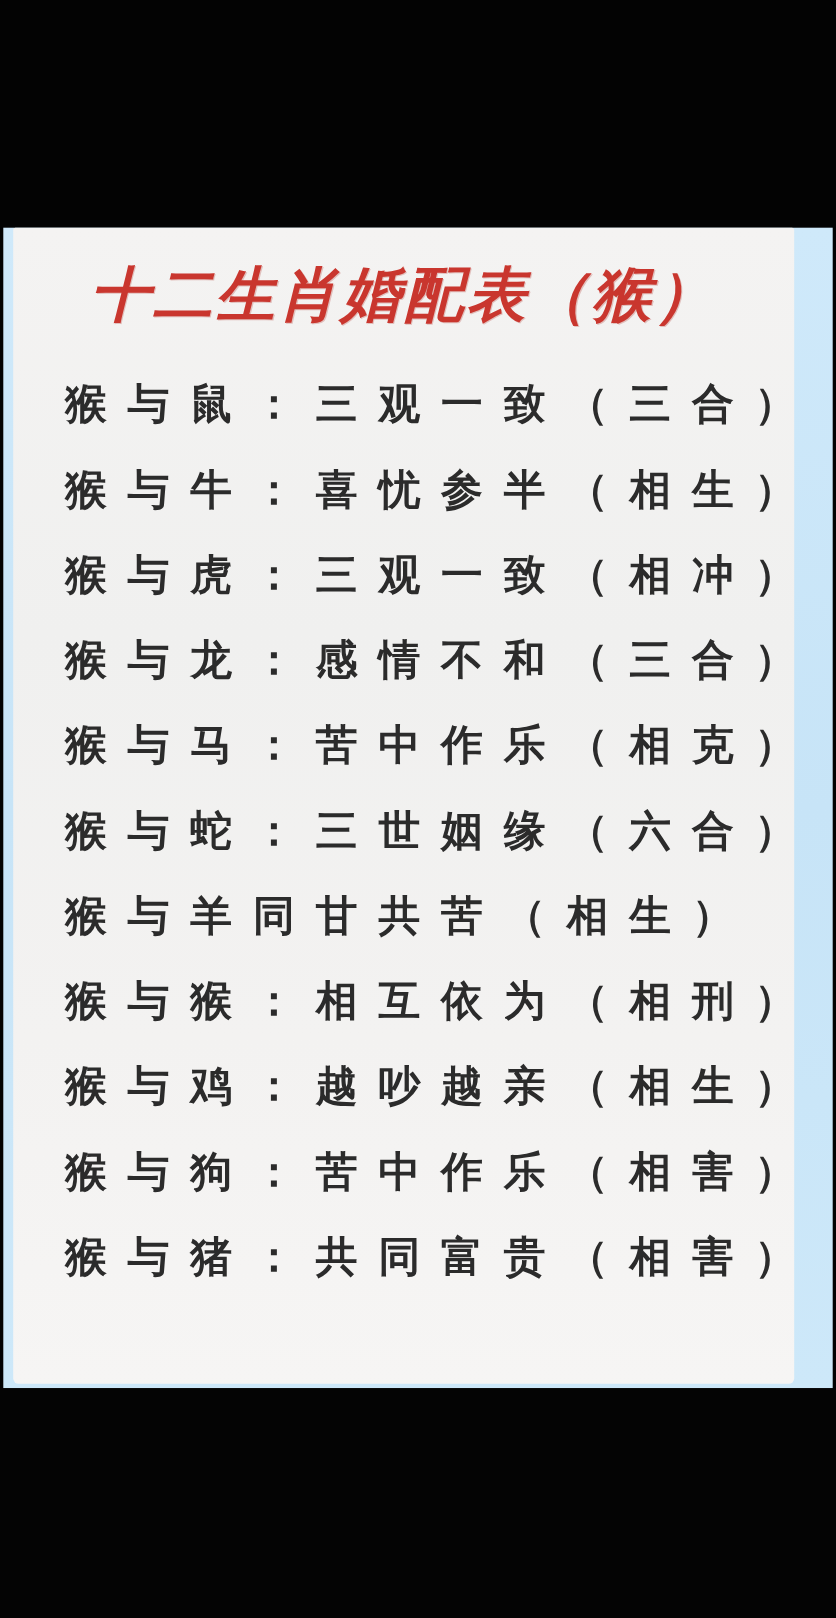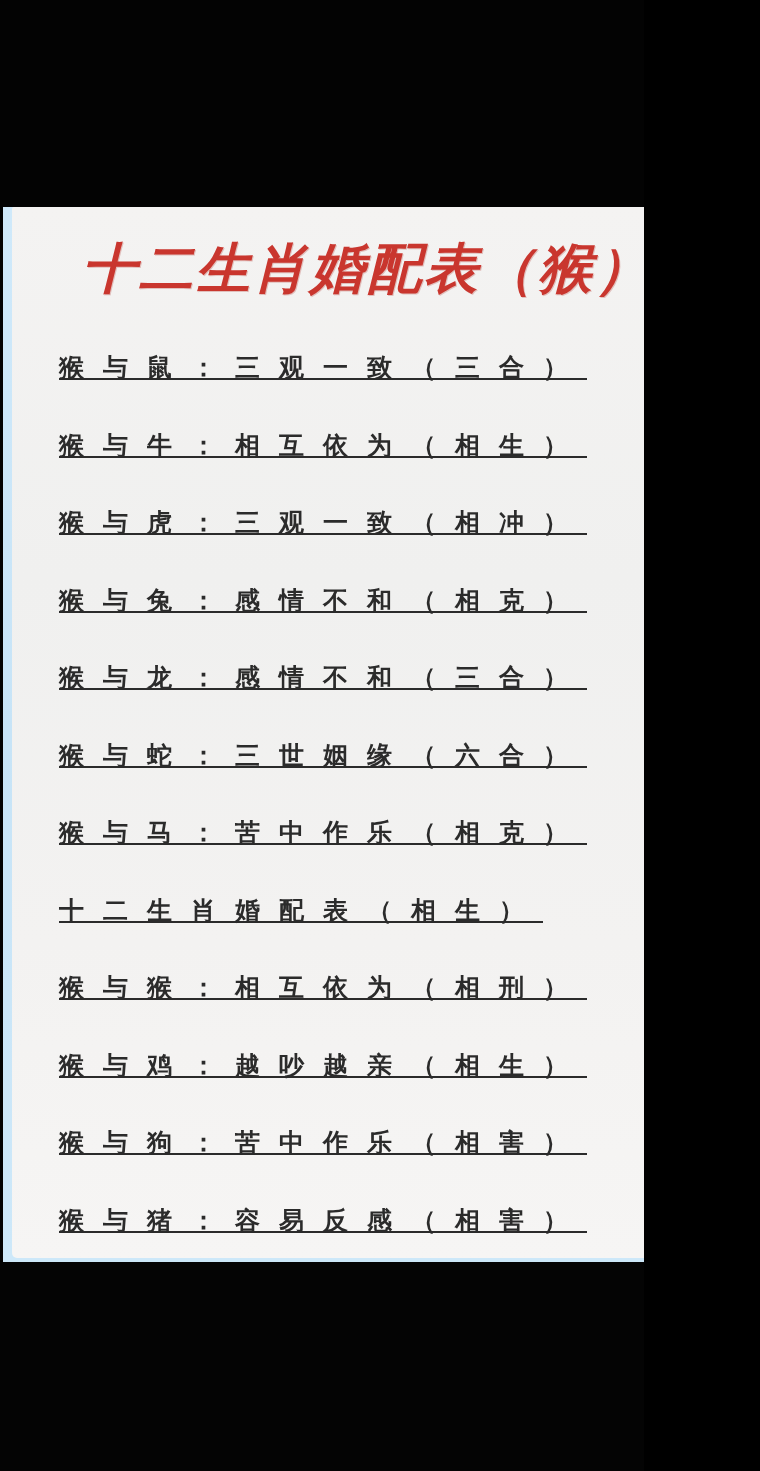--- a/index.html
+++ b/index.html
@@ -1,18 +1,18 @@
 <!DOCTYPE html>
 <html><head>
 <meta charset="utf-8">
 <style>
   html, body { margin: 0; padding: 0; background: #000; }
   .frame {
     position: relative;
-    width: 644px;
+    width: 760px;
     height: 1471px;
     background: #020202;
     overflow: hidden;
     font-family: "Liberation Sans", sans-serif;
   }
   .bar-top {
     position: absolute; left: 0; top: 0; width: 760px; height: 207px;
     background: #030303;
   }
   .bar-bottom {
@@ -41,49 +41,47 @@
     text-shadow: 1px 1px 0 rgba(170,40,30,0.25);
     white-space: nowrap;
   }
   .rows {
     position: absolute; left: 47px; top: 122px; right: 20px;
   }
   .row {
     height: 77.5px;
     display: flex;
     align-items: center;
-    font-size: 25px;
+    font-size: 38px;
     font-weight: 600;
     letter-spacing: 19px;
     color: #2b2b2b;
     white-space: nowrap;
-    text-decoration: underline;
   }
 </style>
 </head>
 <body>
 
 <div class="frame">
   <div class="bar-top"></div>
 
   <div class="band">
     <div class="card">
       <h1 class="title">十二生肖婚配表（猴）</h1>
 
       <div class="rows">
         <div class="row">猴与鼠：三观一致（三合）</div>
-        <div class="row">猴与牛：相互依为（相生）</div>
+        <div class="row">猴与牛：喜忧参半（相生）</div>
         <div class="row">猴与虎：三观一致（相冲）</div>
-        <div class="row">猴与兔：感情不和（相克）</div>
         <div class="row">猴与龙：感情不和（三合）</div>
+        <div class="row">猴与马：苦中作乐（相克）</div>
         <div class="row">猴与蛇：三世姻缘（六合）</div>
-        <div class="row">猴与马：苦中作乐（相克）</div>
-        <div class="row">十二生肖婚配表（相生）</div>
+        <div class="row">猴与羊同甘共苦（相生）</div>
         <div class="row">猴与猴：相互依为（相刑）</div>
         <div class="row">猴与鸡：越吵越亲（相生）</div>
         <div class="row">猴与狗：苦中作乐（相害）</div>
-        <div class="row">猴与猪：容易反感（相害）</div>
+        <div class="row">猴与猪：共同富贵（相害）</div>
       </div>
     </div>
   </div>
 
   <div class="bar-bottom"></div>
 </div>
 
 </body></html>

